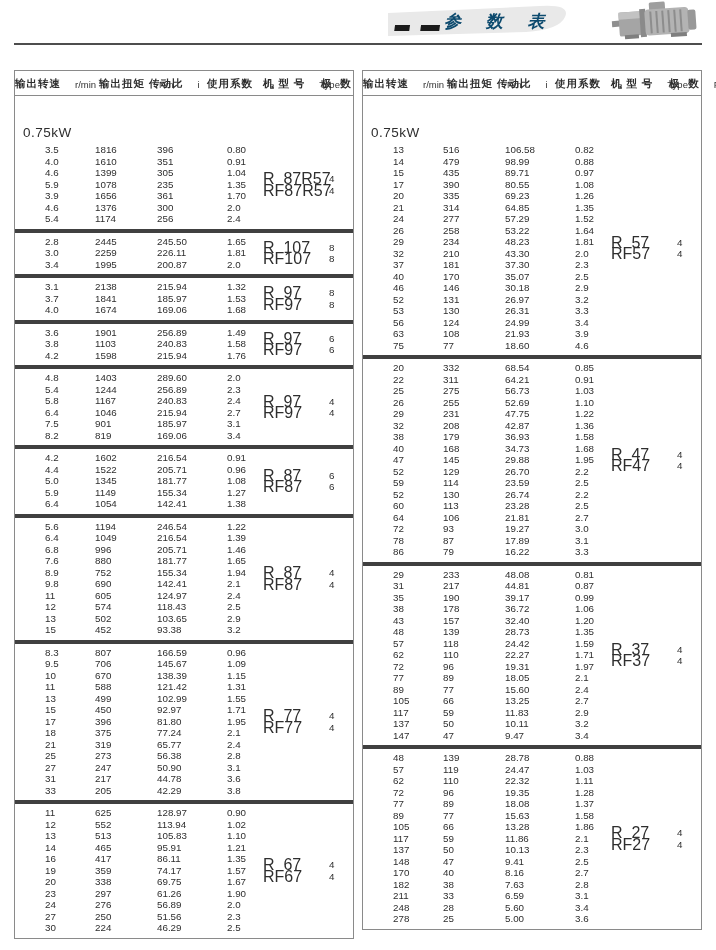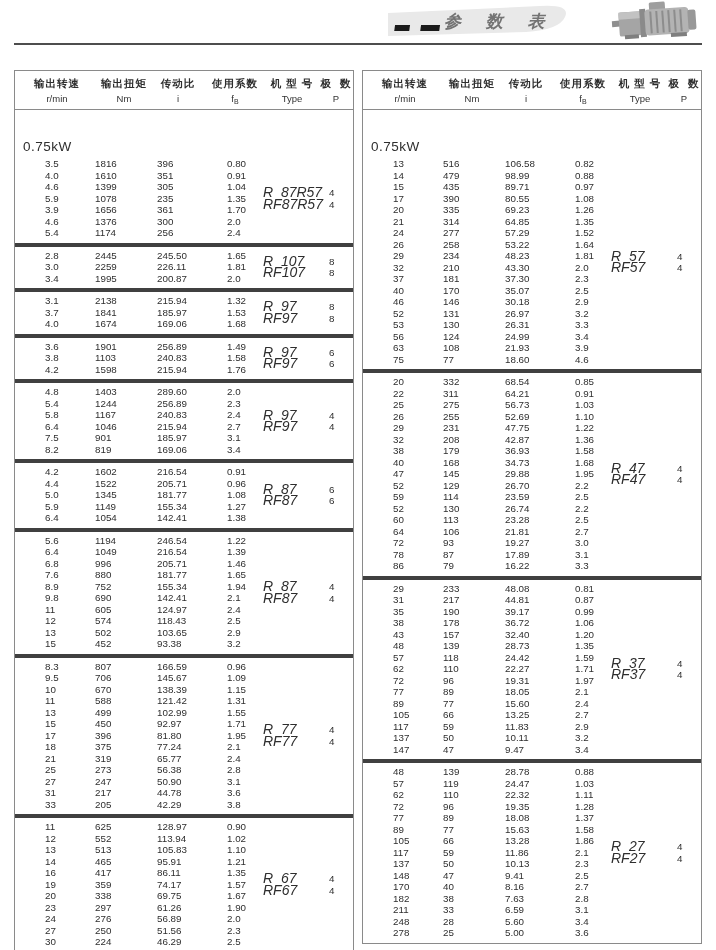--- a/index.html
+++ b/index.html
@@ -3,45 +3,45 @@
 <meta charset="utf-8">
 <title>参数表</title>
 <style>
   html,body{margin:0;padding:0;background:#fff;}
   #page{position:relative;width:716px;height:950px;background:#fff;overflow:hidden;
         font-family:"Liberation Sans","DejaVu Sans",sans-serif;color:#2e2e2e;}
   
   #banner{position:absolute;left:388px;top:4px;width:196px;height:38px;}
   #banner svg{position:absolute;left:0;top:0;}
   #banner .title{position:absolute;left:56px;top:6px;font-size:17px;font-weight:bold;
-                 font-style:italic;letter-spacing:10px;color:#737373;white-space:nowrap;}
+                 font-style:italic;letter-spacing:10px;color:#0c4a6e;white-space:nowrap;}
   #motor{position:absolute;left:610px;top:0px;width:94px;height:44px;}
   #rule{position:absolute;left:14px;top:43px;width:688px;height:2px;background:#4d4d4d;}
   
   .ptable{position:absolute;top:70px;width:340px;border:1px solid #8a8a8a;background:#fff;box-sizing:border-box;}
   #left-table{left:14px;}
   #right-table{left:362px;}
   .thead{display:flex;border-bottom:1px solid #8a8a8a;padding:6px 0 4px 0;}
-  .th{display:flex;flex-direction:column;align-items:center;gap:2px;}
+  .th{display:flex;flex-direction:row;align-items:center;gap:14px;}
   .th-cn{font-size:10.5px;font-weight:bold;letter-spacing:1px;white-space:pre;}
   .th-unit{font-size:9.5px;color:#333;}
   .w1{width:84px}.w2{width:50px}.w3{width:58px}.w4{width:56px}.w5{width:58px}.w6{width:30px}
   sub.fb{font-size:7px;vertical-align:-2px;}
   .section{font-size:13.5px;font-weight:normal;padding:5px 0 1px 8px;letter-spacing:0.5px;margin-top:24px;}
   
   .block{position:relative;padding:3px 0 4px 0;}
   .block + .block{border-top:4px solid #404040;}
   .row{display:flex;height:11.5px;line-height:11.5px;font-size:9.8px;}
   .cell{white-space:pre;}
   .c-speed{width:80px;padding-left:30px;box-sizing:border-box;}
   .c-torque{width:62px;}
   .c-ratio{width:70px;}
   .c-fb{width:46px;}
   .annot{position:absolute;right:0;top:0;bottom:0;width:90px;display:flex;align-items:center;}
-  .types{width:66px;font-size:14px;line-height:11.5px;white-space:pre;font-style:italic;}
+  .types{width:66px;font-size:16px;line-height:11.5px;white-space:pre;}
   .poles{width:24px;font-size:9.8px;line-height:11.5px;}
 </style>
 </head>
 <body>
 
 <div id="page">
 
   <div id="banner">
     <svg width="196" height="38" viewBox="0 0 196 38">
       <path d="M0 9 L152 2 Q183 0 177 13 Q171 26 138 28 L0 32 Z" fill="#e9e9e9"></path>

